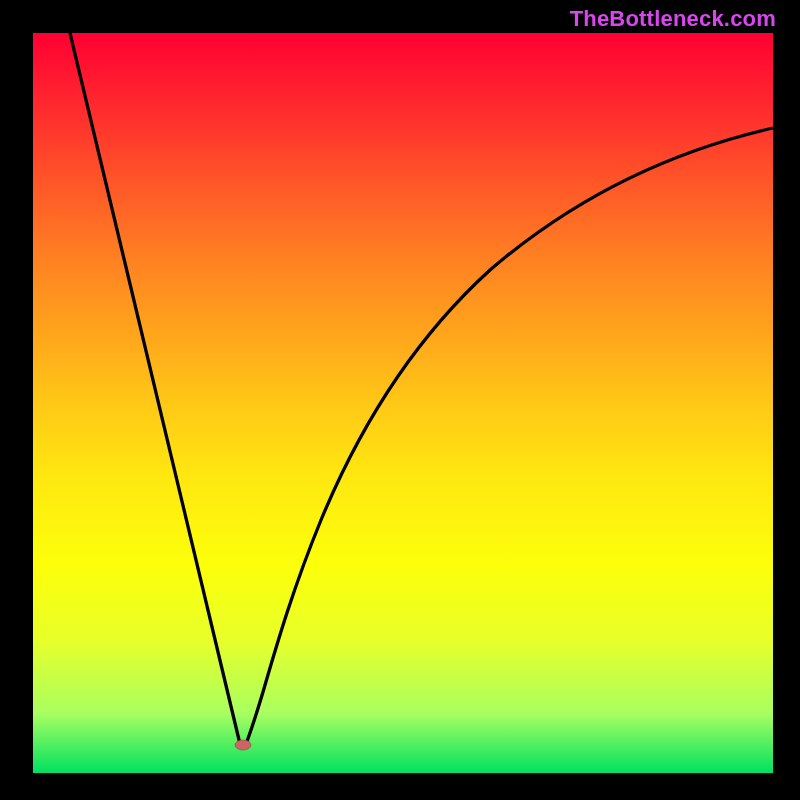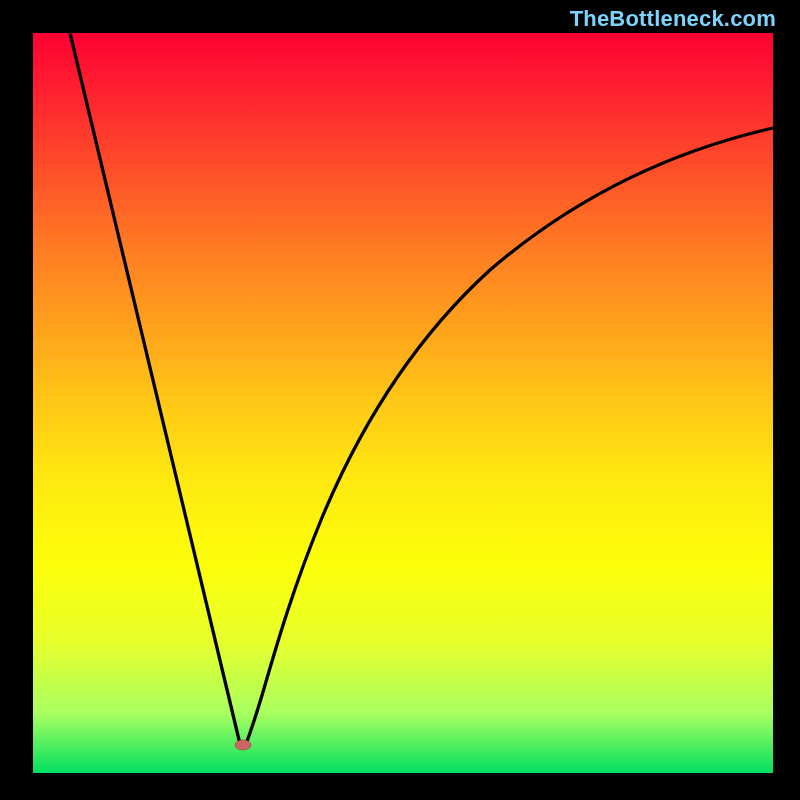--- a/index.html
+++ b/index.html
@@ -59,15 +59,15 @@
     </svg>
 
     <svg class="dot-svg" width="800" height="800" viewBox="0 0 800 800">
       <g transform="translate(-33,-33)">
         <ellipse id="min-dot" cx="243" cy="745" rx="8" ry="5" fill="#cc6666" stroke="#aa4444" stroke-width="0.7"></ellipse>
       </g>
     </svg>
 
   </div>
 
-  <div class="watermark" style="right:24px; top:6px; color:#7dd3fc; font-size:22px;">TheBottleneck.com</div>
+  <div class="watermark" style="right:24px; top:6px; color:#d946ef; font-size:22px;">TheBottleneck.com</div>
 
 </div>
 
 </body></html>

